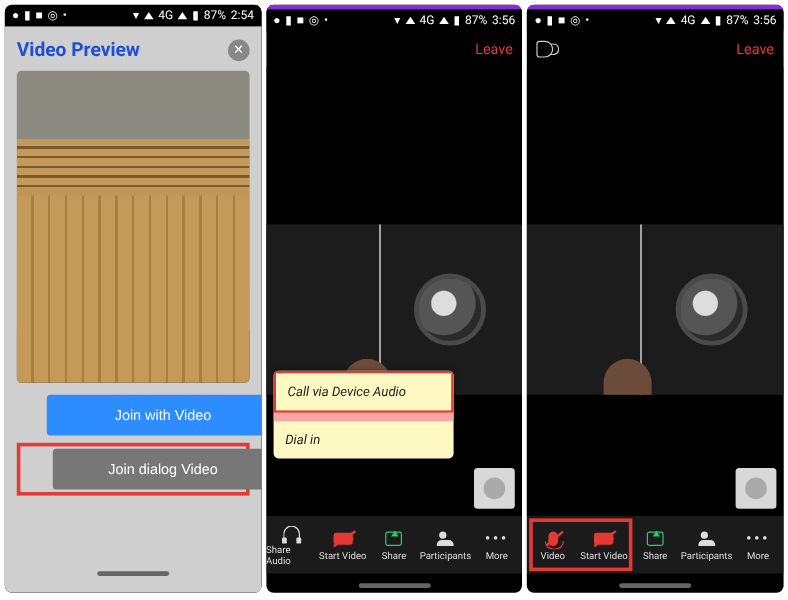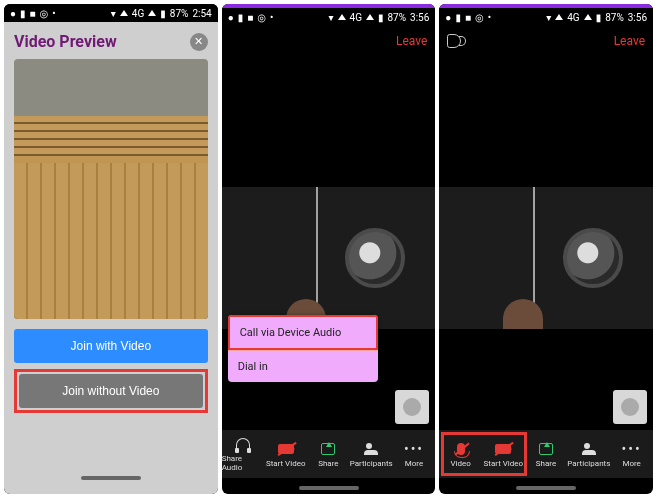--- a/index.html
+++ b/index.html
@@ -36,42 +36,42 @@
     justify-content: space-between;
   }
   .status-left, .status-right { display:flex; align-items:center; gap:4px; }
   .status-left span, .status-right span { font-size:10px; }
   .tri { width:0;height:0;border-left:4px solid transparent;border-right:4px solid transparent;border-bottom:6px solid #fff; display:inline-block;}
   .purple-line { height:4px; background:#8a2be2; }
 
   
   .p1-body { flex:1; background:#cfcfcf; padding:10px 10px; display:flex; flex-direction:column; }
   .p1-head { display:flex; justify-content:space-between; align-items:center; margin-bottom:8px;}
-  .p1-title { font-size:16px; font-weight:700; color:#701a75; }
+  .p1-title { font-size:16px; font-weight:700; color:#1d4ed8; }
   .close-x { width:18px;height:18px;border-radius:50%;background:#888;color:#fff;display:flex;align-items:center;justify-content:center;font-size:11px;cursor:pointer;}
   .preview-box {
     width:100%; height:260px; border-radius:4px; overflow:hidden; position:relative;
     background: linear-gradient(180deg,#8b8b82 0%, #8b8b82 22%, #c49a5a 22%, #b6843d 100%);
   }
   .preview-box::before{
     content:""; position:absolute; left:0; right:0; top:22%; height:40px;
     background: repeating-linear-gradient(0deg,#7a5a2e 0 2px,#c49a5a 2px 8px);
   }
   .preview-box::after{
     content:""; position:absolute; left:0; right:0; top:40%; bottom:0;
     background: repeating-linear-gradient(90deg,#c49a5a 0 12px,#a9813e 12px 14px);
   }
   .preview-overlay{
     position:absolute;left:0;right:0;bottom:0;height:44px;
     background:rgba(60,60,60,.75); color:#fff; font-size:9px; line-height:12px;
     display:flex; align-items:center; justify-content:space-between; padding:0 8px;
   }
   .toggle { width:30px;height:16px;border-radius:8px;background:#2196f3;position:relative; flex:none; margin-left:6px;}
   .toggle::after{content:"";width:14px;height:14px;border-radius:50%;background:#fff;position:absolute;right:1px;top:1px;}
-  .btn { width:100%; height:34px; border:none; border-radius:3px; font-size:12px; color:#fff; margin-top:10px; cursor:pointer;}
+  .btn { width:100%; height:34px; border:none; border-radius:3px; font-size:12px; color:#fff; margin-top:10px; cursor:pointer;margin-left:25px;}
   .btn-primary{ background:#2d8cff; }
   .btn-secondary{ background:#777; }
   .highlight1{ border:3px solid #e53935; padding:2px; margin-top:6px; }
   .home-pill{ width:60px;height:4px;border-radius:2px;background:#666;margin:8px auto 4px; }
 
   
   .meet-top { height:30px; display:flex; justify-content:space-between; align-items:center; padding:0 8px; }
   .leave { color:#e53935; font-size:12px; }
   .speaker-ico { width:14px;height:14px;border:1.5px solid #ccc; border-radius:3px 8px 8px 3px; position:relative;}
   .speaker-ico::after{content:"";position:absolute;right:-6px;top:1px;width:6px;height:8px;border:1.5px solid #ccc;border-left:none;border-radius:0 8px 8px 0;}
@@ -84,25 +84,25 @@
     position:absolute; right:14%; top:50%; transform:translateY(-50%);
     width:60px;height:60px;border-radius:50%;
     background: radial-gradient(circle at 40% 40%, #ddd 0 10px, #555 11px 26px, #2a2a2a 27px);
     border:4px solid #4a4a4a;
   }
   .finger{ position:absolute; left:30%; bottom:0; width:40px;height:30px; background:#6b4c3a; border-radius:20px 20px 0 0;}
   .pip { position:absolute; right:6px; bottom:6px; width:34px;height:34px;background:#d8d8d8;border-radius:3px; display:flex;align-items:center;justify-content:center;}
   .pip::after{content:"";width:18px;height:18px;border-radius:50%;background:#aaa;}
 
   .popup{
-    position:absolute; left:6px; bottom:48px; width:150px; background:#f0abfc; border-radius:4px;
-    box-shadow:0 0 4px rgba(0,0,0,.4); overflow:hidden;
+    position:absolute; left:6px; bottom:48px; width:150px; background:#fef9c3; border-radius:4px;
+    box-shadow:0 0 4px rgba(0,0,0,.4); overflow:hidden;font-style:italic;
   }
   .popup-item{ padding:9px 10px; font-size:11px; color:#222; }
-  .popup-item + .popup-item{ border-top:1px solid #fca5a5;}
+  .popup-item + .popup-item{ border-top:7px solid #fca5a5;}
   .pop-hl{ border:2px solid #e53935; }
 
   .toolbar{
     height:48px; background:#1b1b1b; display:flex; justify-content:space-around; align-items:center;
     padding:2px 0; position:relative;
   }
   .tb-item{ flex:1; display:flex; flex-direction:column; align-items:center; gap:2px; color:#ddd; font-size:8px;}
   .tb-item .ico{ width:18px;height:16px; display:flex;align-items:center;justify-content:center;}
   .ico-headset{ width:14px;height:12px;border:1.5px solid #ddd;border-bottom:none;border-radius:8px 8px 0 0;position:relative;}
   .ico-headset::before,.ico-headset::after{content:"";position:absolute;bottom:-3px;width:4px;height:5px;background:#ddd;border-radius:1px;}
@@ -154,21 +154,21 @@
     <div class="preview-box">
       <div class="preview-overlay">
         <span style="max-width:130px;">Always show video preview dialog when joining a video meeting</span>
         <div class="toggle"></div>
       </div>
     </div>
 
     <button class="btn btn-primary">Join with Video</button>
 
     <div class="highlight1">
-      <button class="btn btn-secondary" style="margin-top:0">Join without Video</button>
+      <button class="btn btn-secondary" style="margin-top:0">Join dialog Video</button>
     </div>
 
     <div style="flex:1"></div>
     <div class="home-pill"></div>
   </div>
 </div>
 
 <div class="phone">
   <div class="purple-line"></div>
   <div class="status-bar">

